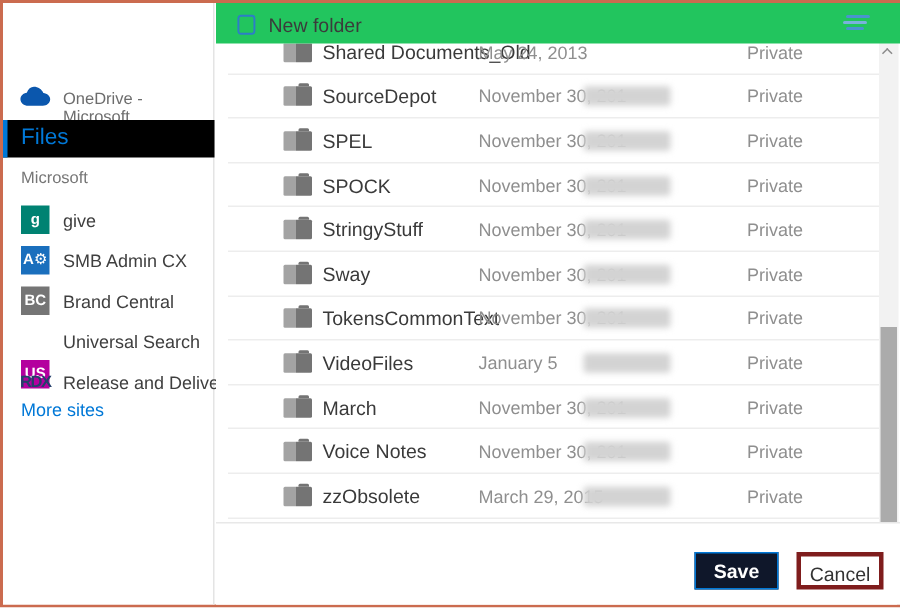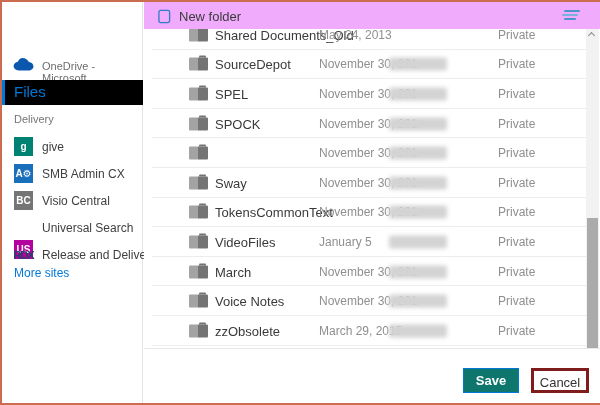--- a/index.html
+++ b/index.html
@@ -18,21 +18,21 @@
   .section-label { position:absolute; left:12px; top:111px; font-size:11px; color:#767676; }
   .sites { position:absolute; left:12px; top:131px; width:125px; }
   .site-item { position:relative; height:27px; display:flex; align-items:center; cursor:pointer; }
   .tile { width:19px; height:19px; display:flex; align-items:center; justify-content:center; color:#fff; font-size:10px; font-weight:bold; flex:0 0 19px; }
   .tile.logo-tile { background:transparent !important; color:#24406b; font-size:11px; font-weight:bold; letter-spacing:-1px; }
   .site-label { margin-left:9px; font-size:12px; color:#3f3f3f; white-space:nowrap; }
   .more-sites { position:absolute; left:12px; top:264px; font-size:12px; color:#0078d7; cursor:pointer; }
 
   
   .content { position:absolute; left:142px; top:0; width:456px; height:401px; background:#fff; }
-  .topbar { position:absolute; left:0; top:0; width:456px; height:27px; background:#f0abfc; z-index:5; }
+  .topbar { position:absolute; left:0; top:0; width:456px; height:27px; background:#22c55e; z-index:5; }
   .newfolder-btn { position:absolute; left:14px; top:4px; height:20px; display:flex; align-items:center; cursor:pointer; }
   .nf-icon { width:13px; height:15px; margin-right:8px; }
   .nf-label { font-size:13px; color:#3b3b3b; }
   .view-icon { position:absolute; right:20px; top:8px; width:18px; height:12px; cursor:pointer; }
   .view-icon i { display:block; height:2px; margin-bottom:2px; border-radius:1px; }
   .view-icon .b1 { width:16px; margin-left:2px; background:#4a94cf; }
   .view-icon .b2 { width:16px; margin-left:0; background:#7ab1dc; }
   .view-icon .b3 { width:12px; margin-left:2px; background:#4a94cf; }
 
   .rows-clip { position:absolute; left:0; top:27px; width:442px; height:321px; overflow:hidden; }
@@ -71,34 +71,34 @@
     <svg class="od-logo" viewBox="0 0 32 20">
       <path fill="#0b57ad" d="M13 2.5c3.5 0 6.5 2.1 7.8 5 3.1.3 5.6 2.4 5.6 5.2 0 3-2.7 5.3-6 5.3H8.4C4.9 18 2 15.6 2 12.6c0-2.7 2.3-5 5.2-5.3C8.3 4.4 10.5 2.5 13 2.5z"></path>
     </svg>
     <div class="od-account">OneDrive - Microsoft</div>
 
     <div class="files-item">
       <div class="files-bar"></div>
       <div class="files-label">Files</div>
     </div>
 
-    <div class="section-label">Delivery</div>
+    <div class="section-label">Microsoft</div>
 
     <div class="sites" id="sites">
         <div class="site-item">
           <span class="tile" style="background: rgb(0, 130, 114);">g</span>
           <span class="site-label">give</span>
         </div>
         <div class="site-item">
           <span class="tile" style="background: rgb(26, 111, 189);">A⚙</span>
           <span class="site-label">SMB Admin CX</span>
         </div>
         <div class="site-item">
           <span class="tile" style="background: rgb(117, 117, 117);">BC</span>
-          <span class="site-label">Visio Central</span>
+          <span class="site-label">Brand Central</span>
         </div>
         <div class="site-item">
           <span class="tile" style="background: rgb(180, 0, 158); margin-top: 44px;">US</span>
           <span class="site-label">Universal Search</span>
         </div>
         <div class="site-item">
           <span class="tile logo-tile" style="color: rgb(36, 64, 107);">RDX</span>
           <span class="site-label">Release and Delivery</span>
         </div>
       </div>
@@ -150,20 +150,21 @@
           <div class="file-row">
             <span class="cell folder-ic"></span>
             <span class="cell c-name">SPOCK</span>
             <span class="cell c-date">November 30, 201</span>
             <span class="cell c-redact"></span>
             <span class="cell c-share">Private</span>
             <span class="sep"></span>
           </div>
           <div class="file-row">
             <span class="cell folder-ic"></span>
+            <span class="cell c-name">StringyStuff</span>
             <span class="cell c-date">November 30, 201</span>
             <span class="cell c-redact"></span>
             <span class="cell c-share">Private</span>
             <span class="sep"></span>
           </div>
           <div class="file-row">
             <span class="cell folder-ic"></span>
             <span class="cell c-name">Sway</span>
             <span class="cell c-date">November 30, 201</span>
             <span class="cell c-redact"></span>
@@ -217,18 +218,18 @@
       <div class="sb-arrow sb-up">
           <i></i>
         </div>
       <div class="sb-thumb"></div>
       <div class="sb-arrow sb-down">
           <i></i>
         </div>
     </div>
 
     <div class="footer">
-      <div class="btn btn-save" style="background: #0f766e; border-color: rgb(0, 120, 215);">Save</div>
+      <div class="btn btn-save" style="background: #0f172a; border-color: rgb(0, 120, 215);">Save</div>
       <div class="btn btn-cancel">Cancel</div>
     </div>
   </div>
 
 </div>
 
 </body></html>

